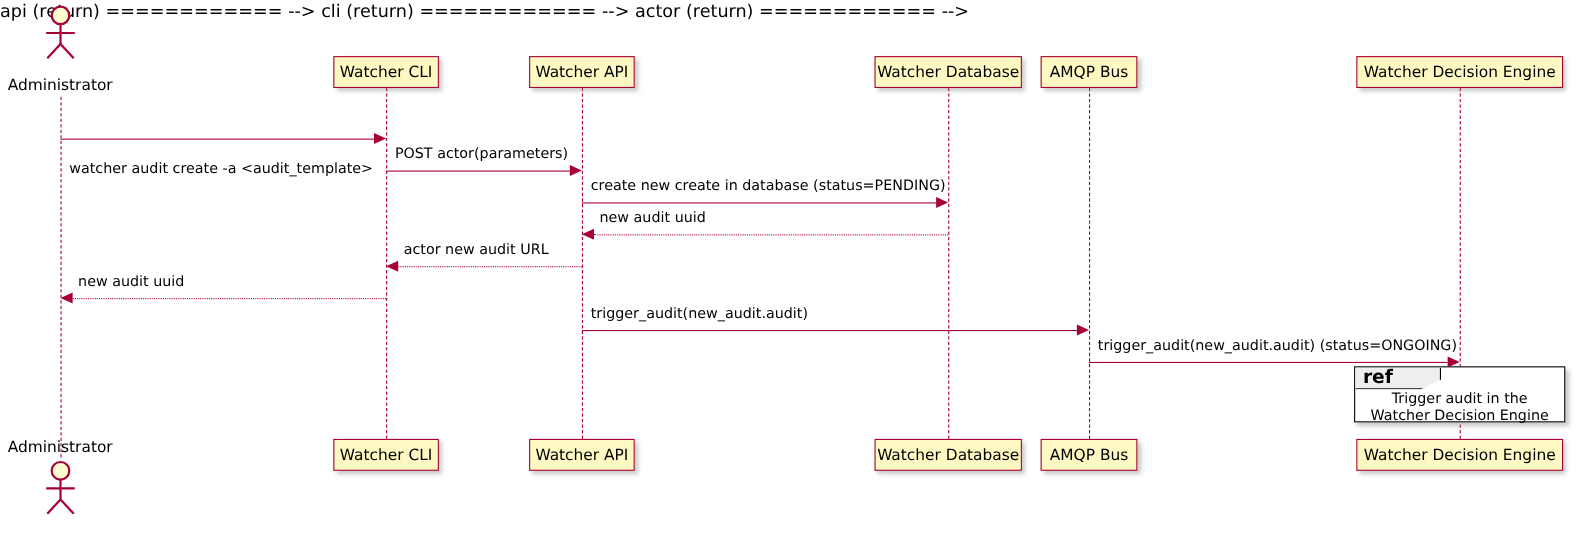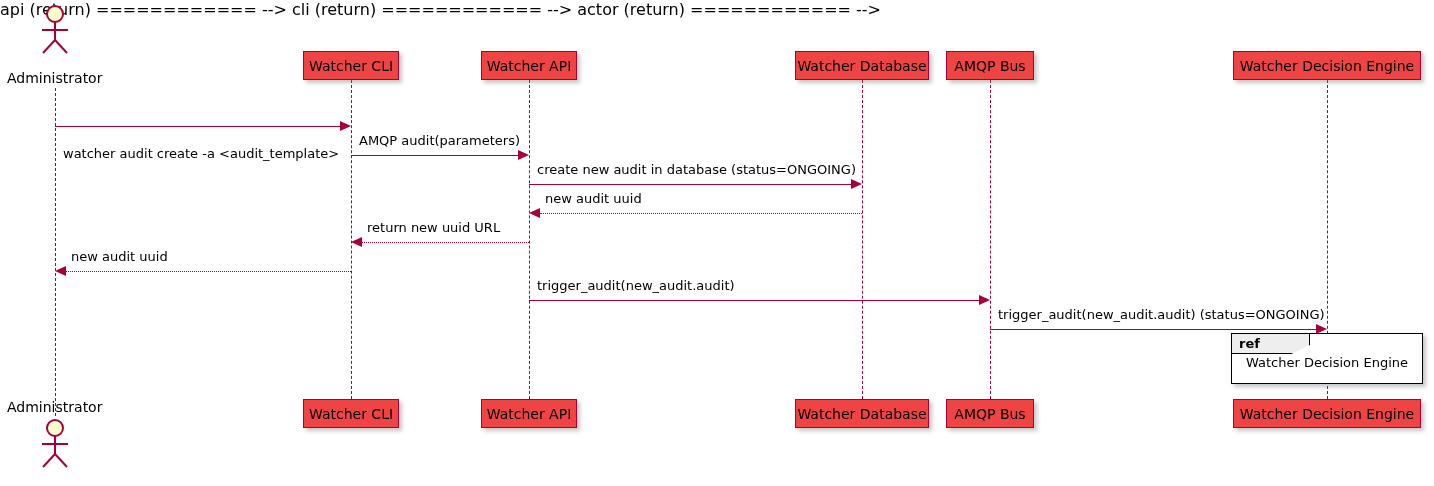--- a/index.html
+++ b/index.html
@@ -15,21 +15,21 @@
     width: 1434px;
     height: 486px;
     background: #ffffff;
     overflow: hidden;
   }
 
   
   .participant {
     position: absolute;
     box-sizing: border-box;
-    background: #ef4444;
+    background: #fef9c3;
     border: 1.5px solid #A80036;
     color: #000000;
     font-size: 14px;
     line-height: 1;
     display: flex;
     align-items: center;
     justify-content: center;
     white-space: nowrap;
     box-shadow: 3px 3px 4px rgba(130,130,130,0.45);
     padding: 0 26px;
@@ -99,21 +99,21 @@
     left: 0;
     top: 0;
     height: 19px;
     background: #EEEEEE;
     border-right: 1.5px solid #000000;
     border-bottom: 1.5px solid #000000;
     display: flex;
     align-items: center;
     padding: 0 8px 0 7px;
     font-weight: bold;
-    font-size: 13px;
+    font-size: 17px;
     color: #000000;
     line-height: 1;
     clip-path: polygon(0 0, 100% 0, 100% 55%, 76% 100%, 0 100%);
     text-align: right;
   }
   .ref-body {
     position: absolute;
     left: 0;
     right: 0;
     top: 21px;
@@ -198,36 +198,36 @@
   <div class="participant" style="left:1233px; top:399px; width:188px;">
     <span>Watcher Decision Engine</span>
   </div>
 
   
   <div class="msg-label" style="left:63px; top:105px;margin-top:42px;">watcher audit create -a &lt;audit_template&gt;</div>
   <div class="msg-line" style="left:55px; top:126px; width:285px;"></div>
   <div class="arrowhead right" style="left:340px; top:121px;"></div>
 
   
-  <div class="msg-label" style="left:359px; top:134px;">AMQP audit(parameters)</div>
+  <div class="msg-label" style="left:359px; top:134px;">POST actor(parameters)</div>
   <div class="msg-line" style="left:351px; top:155px; width:167px;"></div>
   <div class="arrowhead right" style="left:518px; top:150px;"></div>
 
   
-  <div class="msg-label" style="left:537px; top:163px;">create new audit in database (status=ONGOING)</div>
+  <div class="msg-label" style="left:537px; top:163px;">create new create in database (status=PENDING)</div>
   <div class="msg-line" style="left:529px; top:184px; width:322px;"></div>
   <div class="arrowhead right" style="left:851px; top:179px;"></div>
 
    api (return) ============ --&gt;
   <div class="msg-label" style="left:545px; top:192px;">new audit uuid</div>
   <div class="msg-line dotted" style="left:540px; top:213px; width:322px;"></div>
   <div class="arrowhead left" style="left:529px; top:208px;"></div>
 
    cli (return) ============ --&gt;
-  <div class="msg-label" style="left:367px; top:221px;">return new uuid URL</div>
+  <div class="msg-label" style="left:367px; top:221px;">actor new audit URL</div>
   <div class="msg-line dotted" style="left:362px; top:242px; width:167px;"></div>
   <div class="arrowhead left" style="left:351px; top:237px;"></div>
 
    actor (return) ============ --&gt;
   <div class="msg-label" style="left:71px; top:250px;">new audit uuid</div>
   <div class="msg-line dotted" style="left:66px; top:271px; width:285px;"></div>
   <div class="arrowhead left" style="left:55px; top:266px;"></div>
 
   
   <div class="msg-label" style="left:537px; top:279px;">trigger_audit(new_audit.audit)</div>
@@ -238,17 +238,18 @@
   <div class="msg-label" style="left:998px; top:308px;">trigger_audit(new_audit.audit) (status=ONGOING)</div>
   <div class="msg-line" style="left:990px; top:329px; width:326px;"></div>
   <div class="arrowhead right" style="left:1316px; top:324px;"></div>
 
   
   <div class="ref-box" style="left:1231px; top:333px; width:192px; height:51px;">
     <div class="ref-tab" style="width:62px;">
       <span>ref</span>
     </div>
     <div class="ref-body">
+      <div>Trigger audit in the</div>
       <div>Watcher Decision Engine</div>
     </div>
   </div>
 
 </div>
 
 </body></html>

